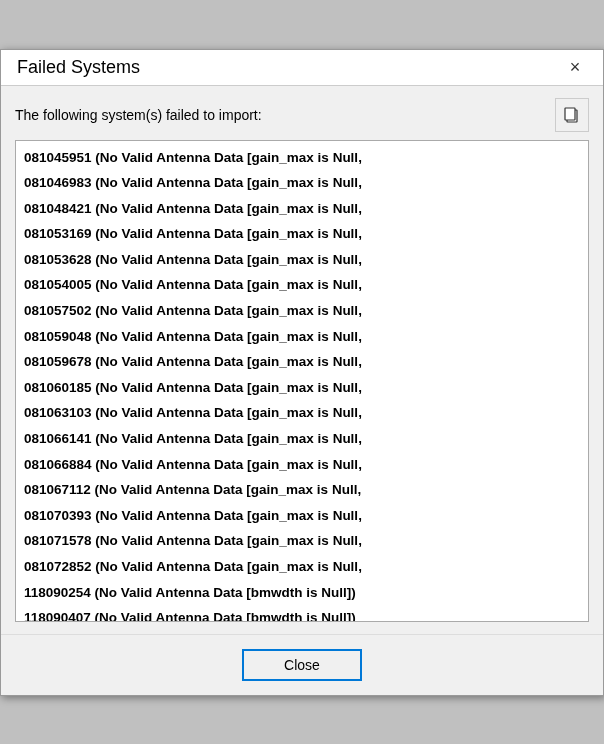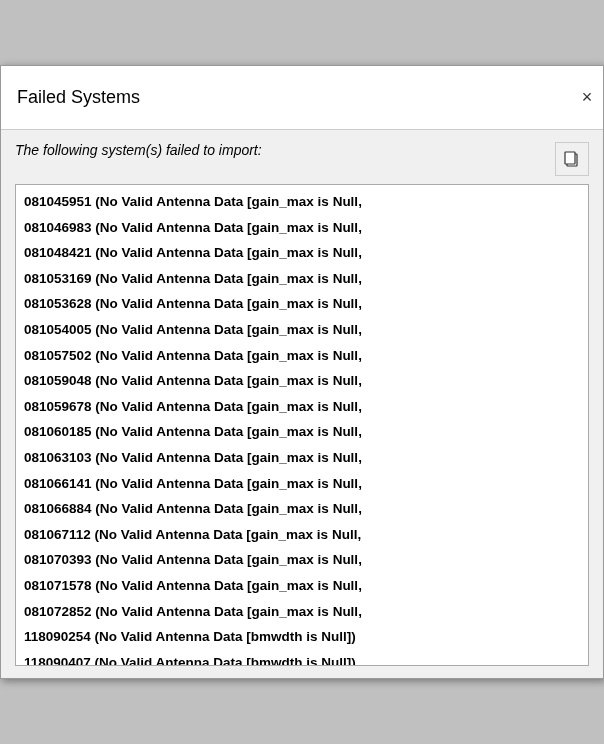--- a/index.html
+++ b/index.html
@@ -23,22 +23,22 @@
       border: 1px solid #999;
       box-shadow: 2px 2px 8px rgba(0,0,0,0.4);
     }
 
     .dialog-titlebar {
       background: #ffffff;
       border-bottom: 1px solid #ccc;
       display: flex;
       align-items: center;
       justify-content: space-between;
-      padding: 10px 2px 10px 16px;
-      height: 64px;
+      padding: 10px 14px 10px 16px;
+      height: 36px;
     }
 
     .dialog-title {
       font-size: 18px;
       font-weight: 400;
       color: #000;
     }
 
     .close-btn {
       width: 28px;
@@ -54,24 +54,23 @@
       padding: 0;
     }
 
     .dialog-body {
       padding: 12px 14px;
       background: #f0f0f0;
     }
 
     .header-row {
       display: flex;
-      align-items: flex-start;
+      align-items: center;
       justify-content: space-between;
       margin-bottom: 8px;
-      font-style: italic;
     }
 
     .subtitle {
       font-size: 14px;
       color: #000;
     }
 
     .copy-btn {
       width: 34px;
       height: 34px;
@@ -207,13 +206,16 @@
             <div class="list-item">081070393 (No Valid Antenna Data [gain_max is Null,</div>
             <div class="list-item">081071578 (No Valid Antenna Data [gain_max is Null,</div>
             <div class="list-item">081072852 (No Valid Antenna Data [gain_max is Null,</div>
             <div class="list-item">118090254 (No Valid Antenna Data [bmwdth is Null])</div>
             <div class="list-item">118090407 (No Valid Antenna Data [bmwdth is Null])</div>
           </div>
       </div>
     </div>
   </div>
 
+  <div class="dialog-footer">
+    <button class="close-dialog-btn">Close</button>
+  </div>
 </div>
 
 </body></html>

